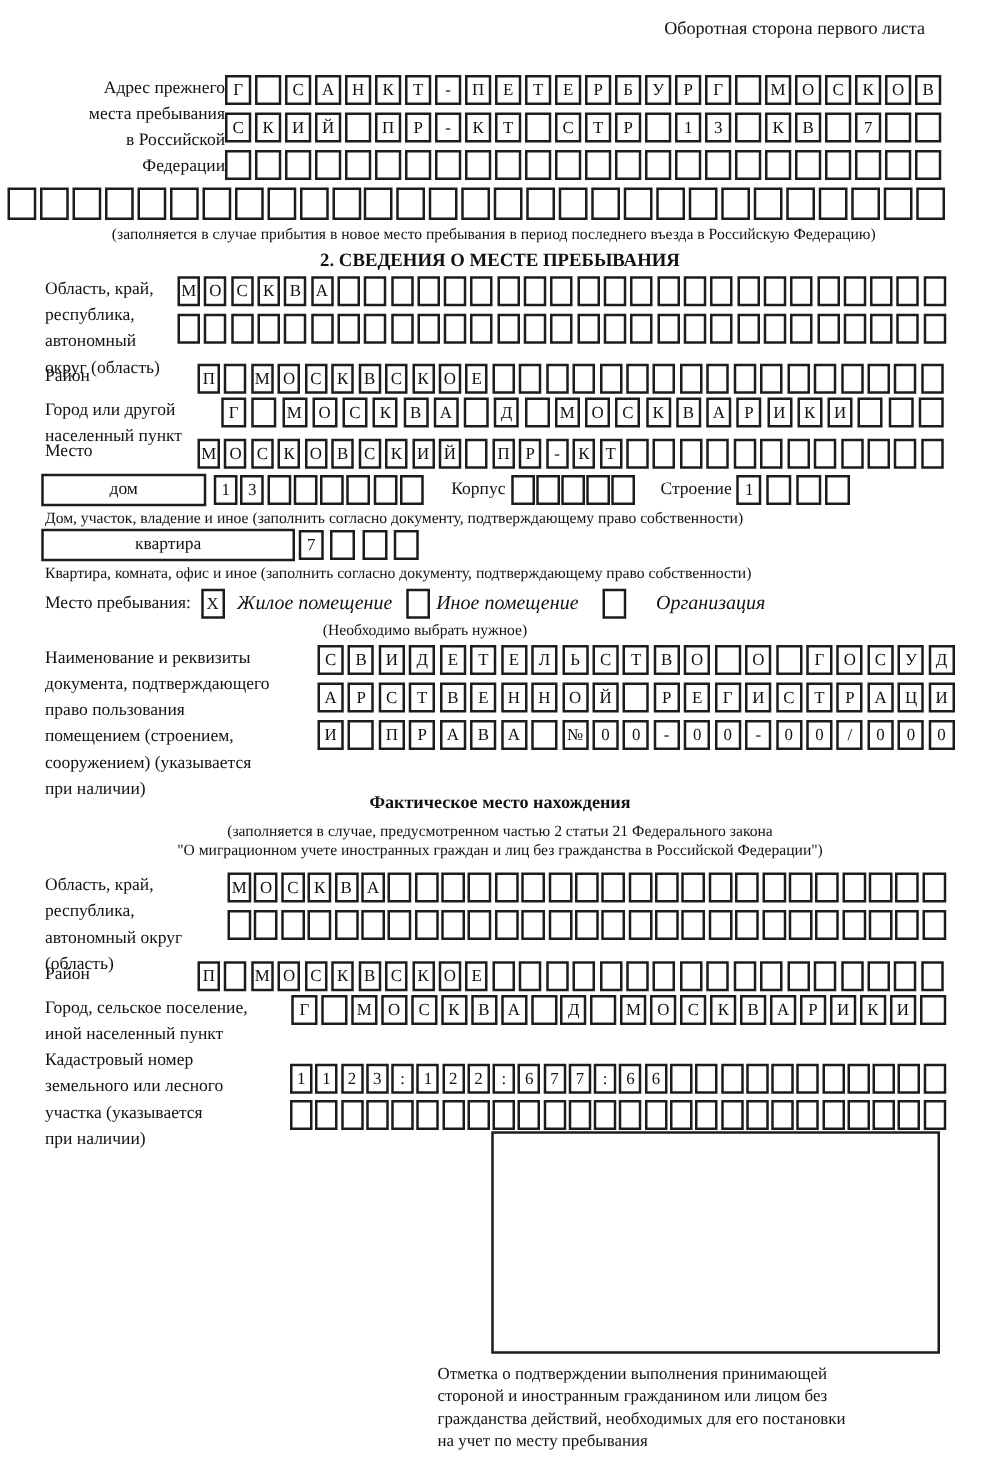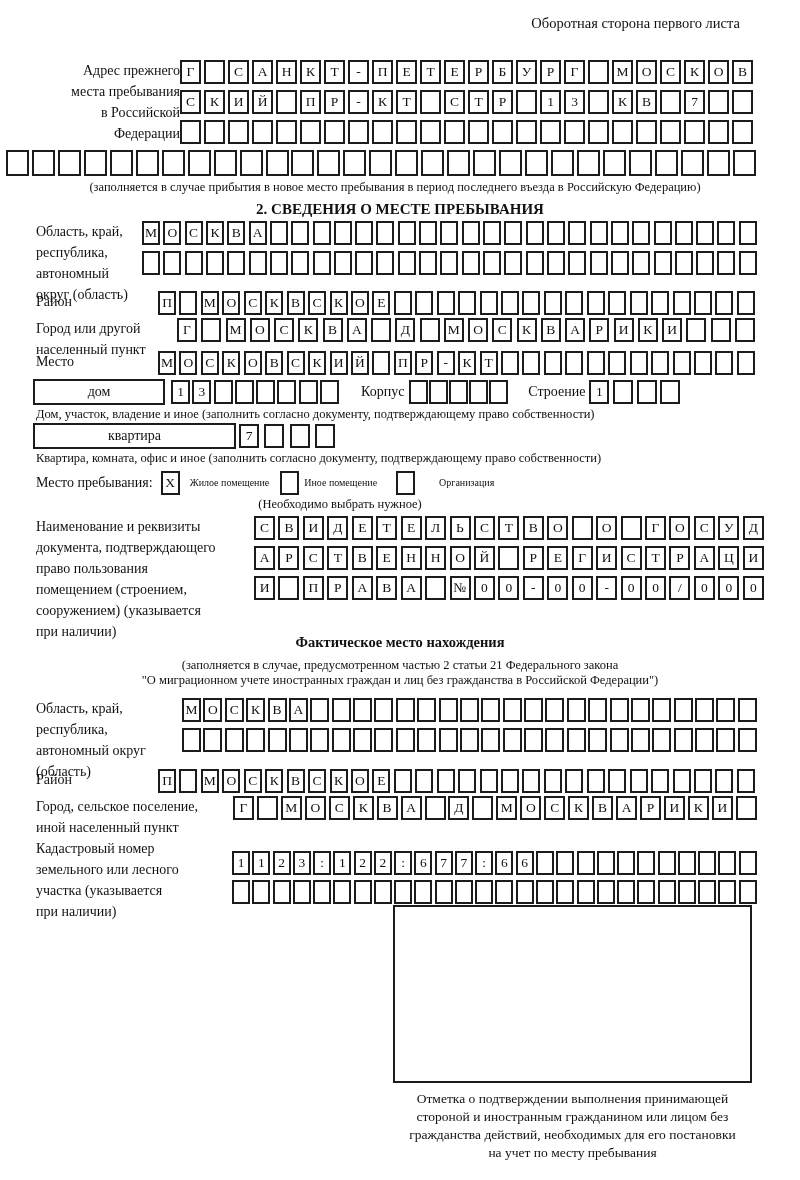--- a/index.html
+++ b/index.html
@@ -72,21 +72,21 @@
   .stroenie-cells{width:91px;--cw:20px;margin-left:4px;margin-top:1px;}
   .caption{margin-top:2px;margin-left:36px;font-size:12.5px;line-height:14px;}
   .kv-row{margin-top:2px;margin-left:33px;}
   .kv-cells{width:96px;--cw:20px;margin-left:3px;margin-top:1px;}
   .mesto-row{margin-top:6px;margin-left:36px;display:flex;align-items:flex-start;}
   .mesto-lbl{font-size:14px;line-height:24px;flex:0 0 auto;}
   .opt-box{
     box-sizing:border-box;width:19px;height:24px;border:2px solid var(--border);
     display:flex;align-items:center;justify-content:center;font-size:13.5px;flex:0 0 auto;
   }
-  .opt-lbl{font-size:10px;line-height:24px;flex:0 0 auto;}
+  .opt-lbl{font-size:16px;line-height:24px;flex:0 0 auto;font-style:italic;}
   .ob0{margin-left:8px;}.ol0{margin-left:10px;}
   .ob1{margin-left:11px;}.ol1{margin-left:5px;}
   .ob2{margin-left:19px;}.ol2{margin-left:24px;}
   .mesto-note{margin-top:2px;margin-left:150px;width:380px;text-align:center;}
   .doc-row{margin-top:4px;}
   .doc-row .lblcol{width:254px;}
   .doc-row .cr{width:510px;--cw:21px;}
   .fact-title{margin-top:-8px;margin-left:40px;width:720px;text-align:center;font-weight:bold;font-size:14.5px;line-height:17px;}
   .fact-note{margin-left:2px;width:796px;text-align:center;}
   .fact-note-1{margin-top:7px;}
@@ -105,21 +105,21 @@
   .kad-row .cr{width:525px;--cw:18px;}
   .stamp-box{
     box-sizing:border-box;
     margin-top:-17px;margin-left:393px;
     width:359px;height:178px;
     border:2px solid var(--border);
     background:var(--bg);
   }
   .stamp-cap{
     margin-top:7px;margin-left:350px;width:445px;
-    text-align:center;font-size:13.5px;line-height:18px;white-space:pre-line;
+    font-size:13.5px;line-height:18px;white-space:pre-line;
   }
 </style>
 </head>
 <body>
 
 <div class="page">
 
   <div class="header-note">Оборотная сторона первого листа</div>
 
   <div class="frow addr-row">

